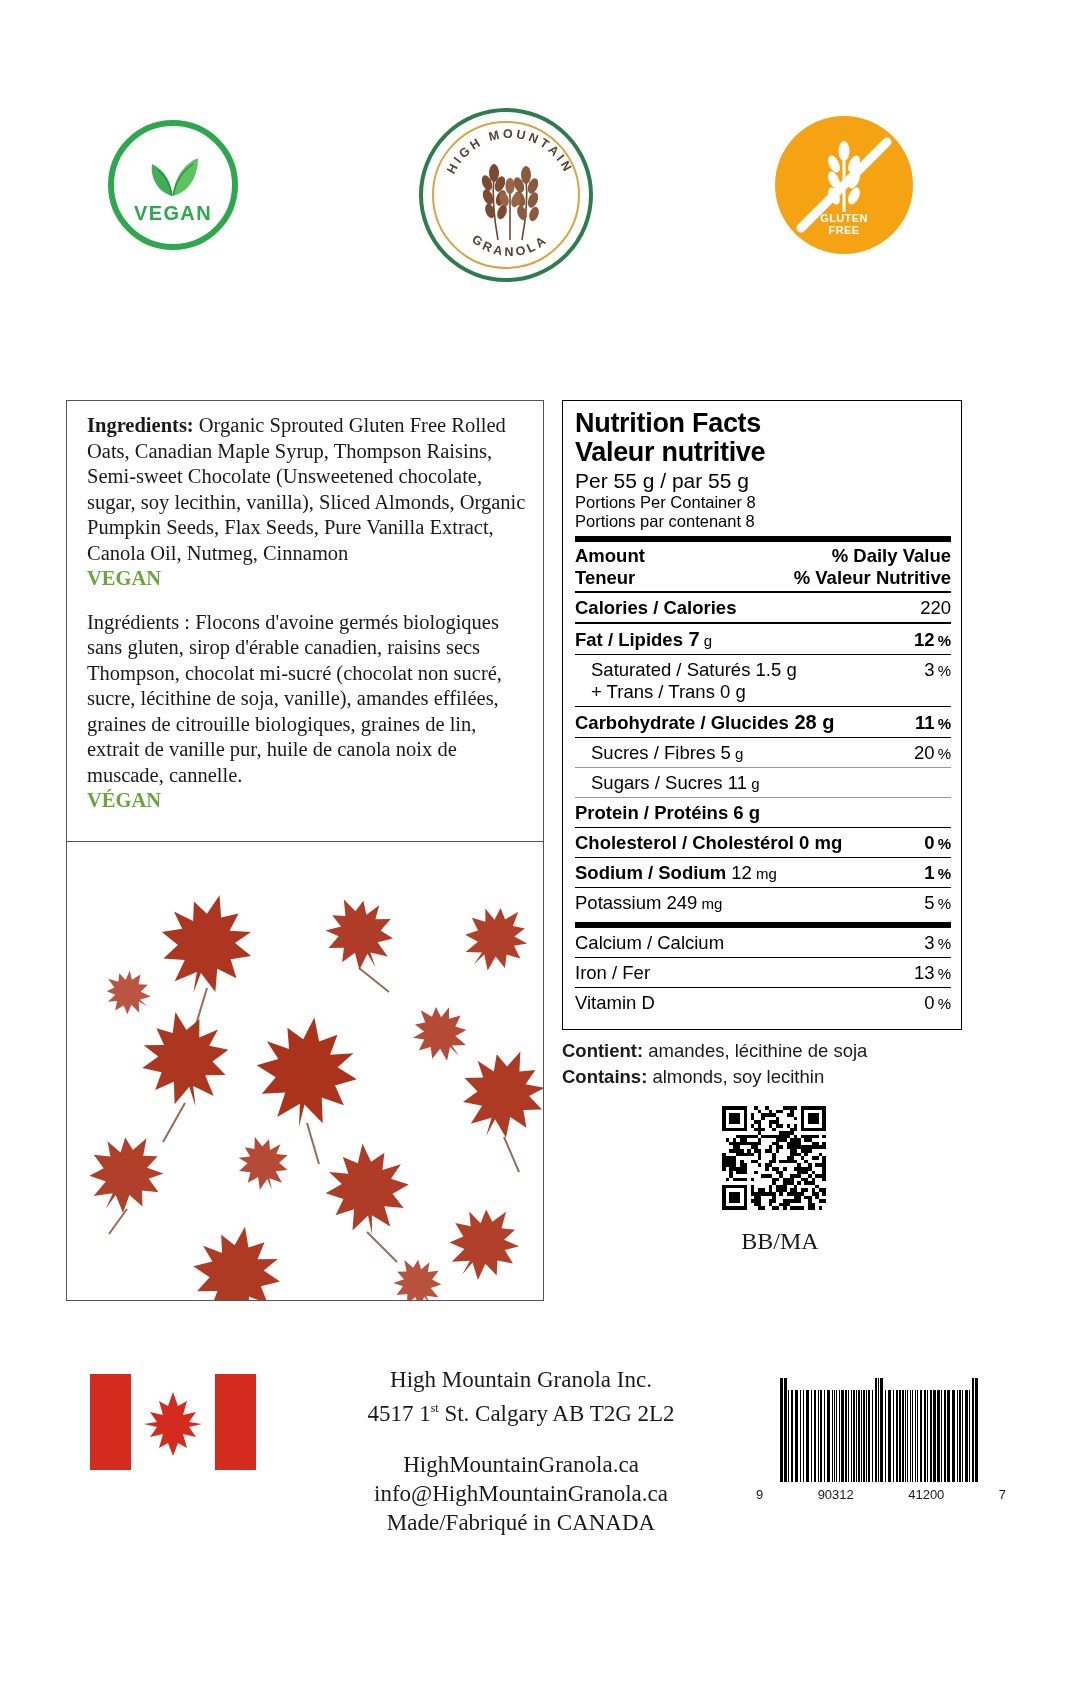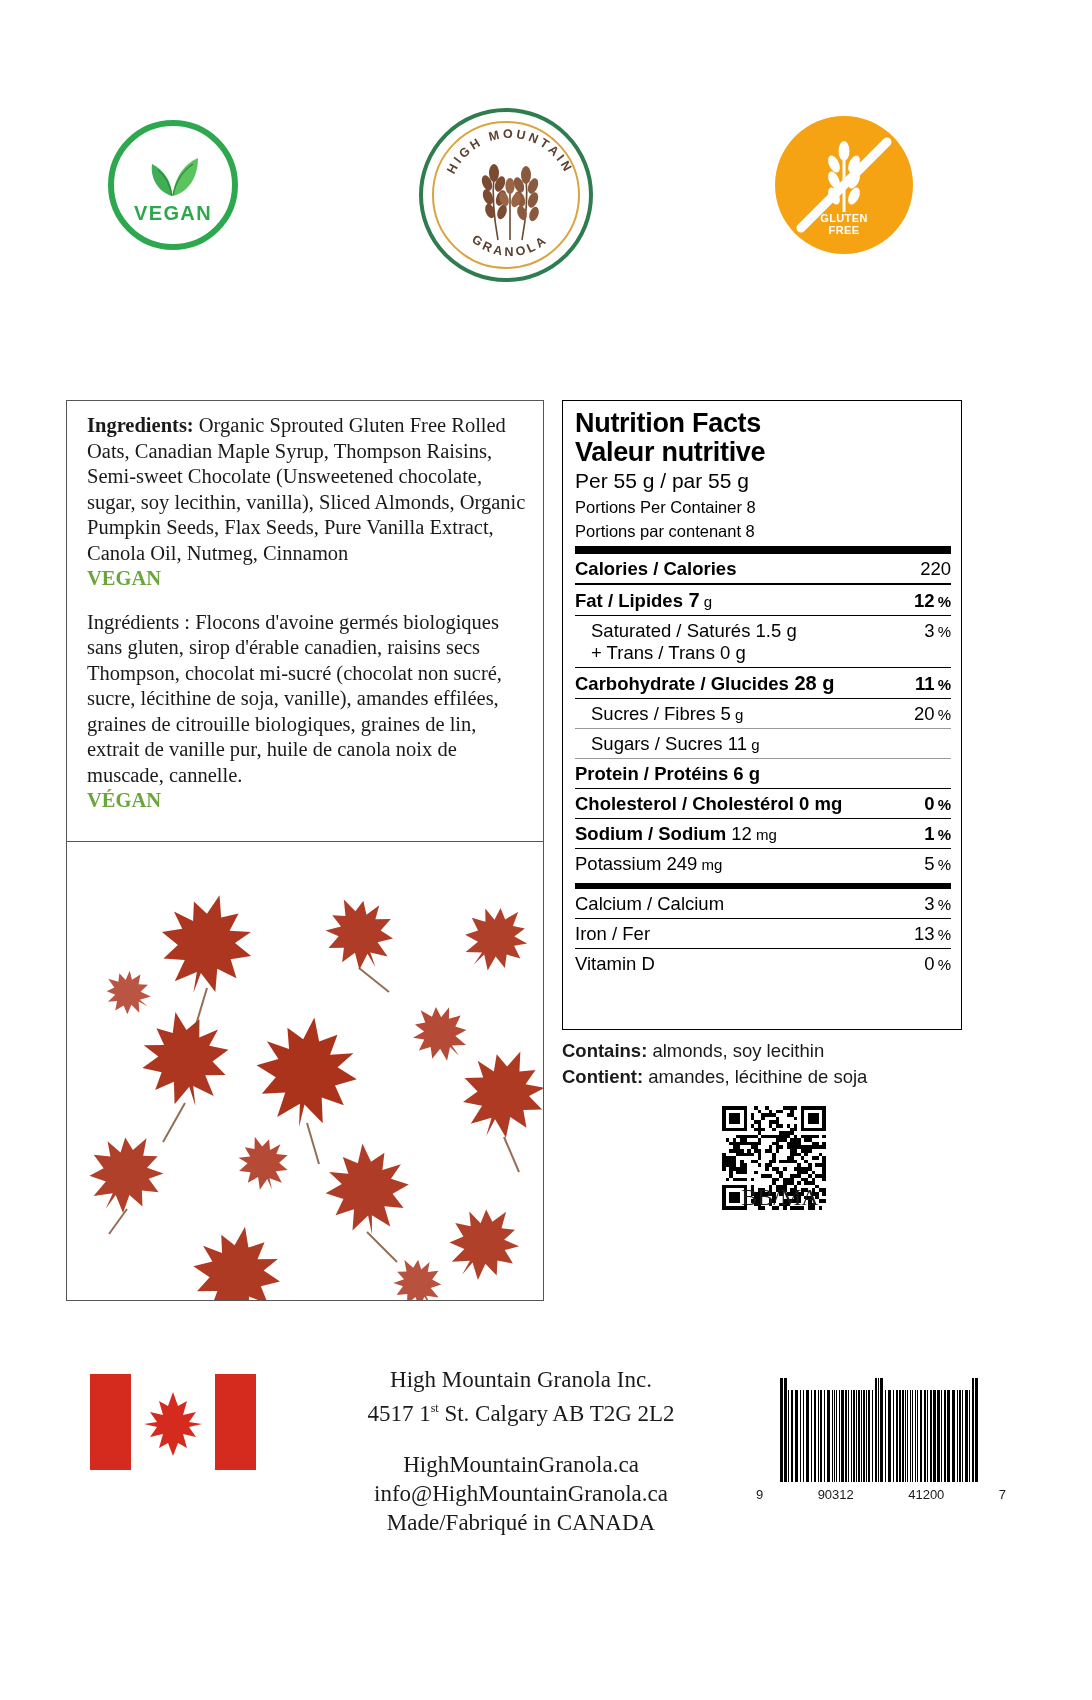--- a/index.html
+++ b/index.html
@@ -77,21 +77,21 @@
   
   #nutrition-panel {
     position:absolute; left:562px; top:400px; width:400px; height:630px;
     border:1.8px solid #000; background:#fff;
     font-family:"Liberation Sans", sans-serif;
     color:#000;
     padding:8px 10px 0 12px;
   }
   .nf-title { font-size:27px; font-weight:bold; line-height:29px; letter-spacing:-0.3px; }
   .nf-serv { font-size:21px; line-height:25px; margin-top:1px; }
-  .nf-portions { font-size:16.5px; line-height:19px; margin-top:5px; }
+  .nf-portions { font-size:16.5px; line-height:19px; }
 
   .rule-thick { border-top:6px solid #000; margin-top:5px; }
   .rule-med   { border-top:2.2px solid #000; }
   .rule-thin  { border-top:1.1px solid #000; }
   .rule-hair  { border-top:1px solid #999; }
 
   .nf-row { display:flex; align-items:flex-start; justify-content:space-between; }
   .nf-amount-hdr { padding:3px 0 2px 0; }
 
   .nf-line { display:flex; justify-content:space-between; align-items:baseline; padding:4px 0 3px 0; }
@@ -108,21 +108,21 @@
   
   #allergens {
     position:absolute; left:562px; top:1038px; width:420px;
     font-family:"Liberation Sans", sans-serif; font-size:18.5px; line-height:26px;
   }
   #allergens b { font-weight:bold; }
 
   
   #qr-block { position:absolute; left:722px; top:1106px; width:104px; height:104px; }
   #lot-code {
-    position:absolute; left:690px; top:1184px; width:180px; text-align:center;
+    position:absolute; left:690px; top:1228px; width:180px; text-align:center;
     font-family:"Liberation Serif", serif; font-size:24px;
   }
 
   
   #leaf-panel {
     position:absolute; left:66px; top:841px; width:478px; height:460px;
     border:1.5px solid #555; background:#ffffff; overflow:hidden;
   }
 
   
@@ -238,20 +238,30 @@
 
 <div id="nutrition-panel">
   <div class="nf-title">Nutrition Facts</div>
   <div class="nf-title">Valeur nutritive</div>
   <div class="nf-serv">Per 55 g / par 55 g</div>
   <div class="nf-portions">Portions Per Container 8</div>
   <div class="nf-portions">Portions par contenant 8</div>
 
   <div class="rule-thick"></div>
 
+  <div class="nf-amount-hdr nf-row">
+    <div class="two-line">
+      <span class="b">Amount</span>
+      <span class="b">Teneur</span>
+    </div>
+    <div class="two-line" style="text-align:right">
+      <span class="b">% Daily Value</span>
+      <span class="b">% Valeur Nutritive</span>
+    </div>
+  </div>
 
   <div class="rule-med"></div>
 
   <div id="nf-rows">
       <div class="nf-line">
         <div class="left"><span class="b">Calories / Calories</span></div>
         <div class="right">220</div>
       </div>
       <div class="rule-med"></div>
       <div class="nf-line">
@@ -313,22 +323,22 @@
       </div>
       <div class="rule-thin"></div>
       <div class="nf-line">
         <div class="left"><span>Vitamin D</span></div>
         <div class="right">0<span class="pct-sign"> %</span></div>
       </div>
     </div>
 </div>
 
 <div id="allergens">
+  <div><b>Contient:</b><span>  amandes, lécithine de soja</span></div>
   <div><b>Contains:</b><span> almonds, soy lecithin</span></div>
-  <div><b>Contient:</b><span>  amandes, lécithine de soja</span></div>
 </div>
 
 <div id="qr-block">
   <svg id="qr-svg" width="104" height="104" viewBox="0 0 29 29" shape-rendering="crispEdges">
       <rect width="29" height="29" fill="#fff"></rect>
       <rect x="0" y="0" width="1" height="1" fill="#000"></rect>
       <rect x="1" y="0" width="1" height="1" fill="#000"></rect>
       <rect x="2" y="0" width="1" height="1" fill="#000"></rect>
       <rect x="3" y="0" width="1" height="1" fill="#000"></rect>
       <rect x="4" y="0" width="1" height="1" fill="#000"></rect>

